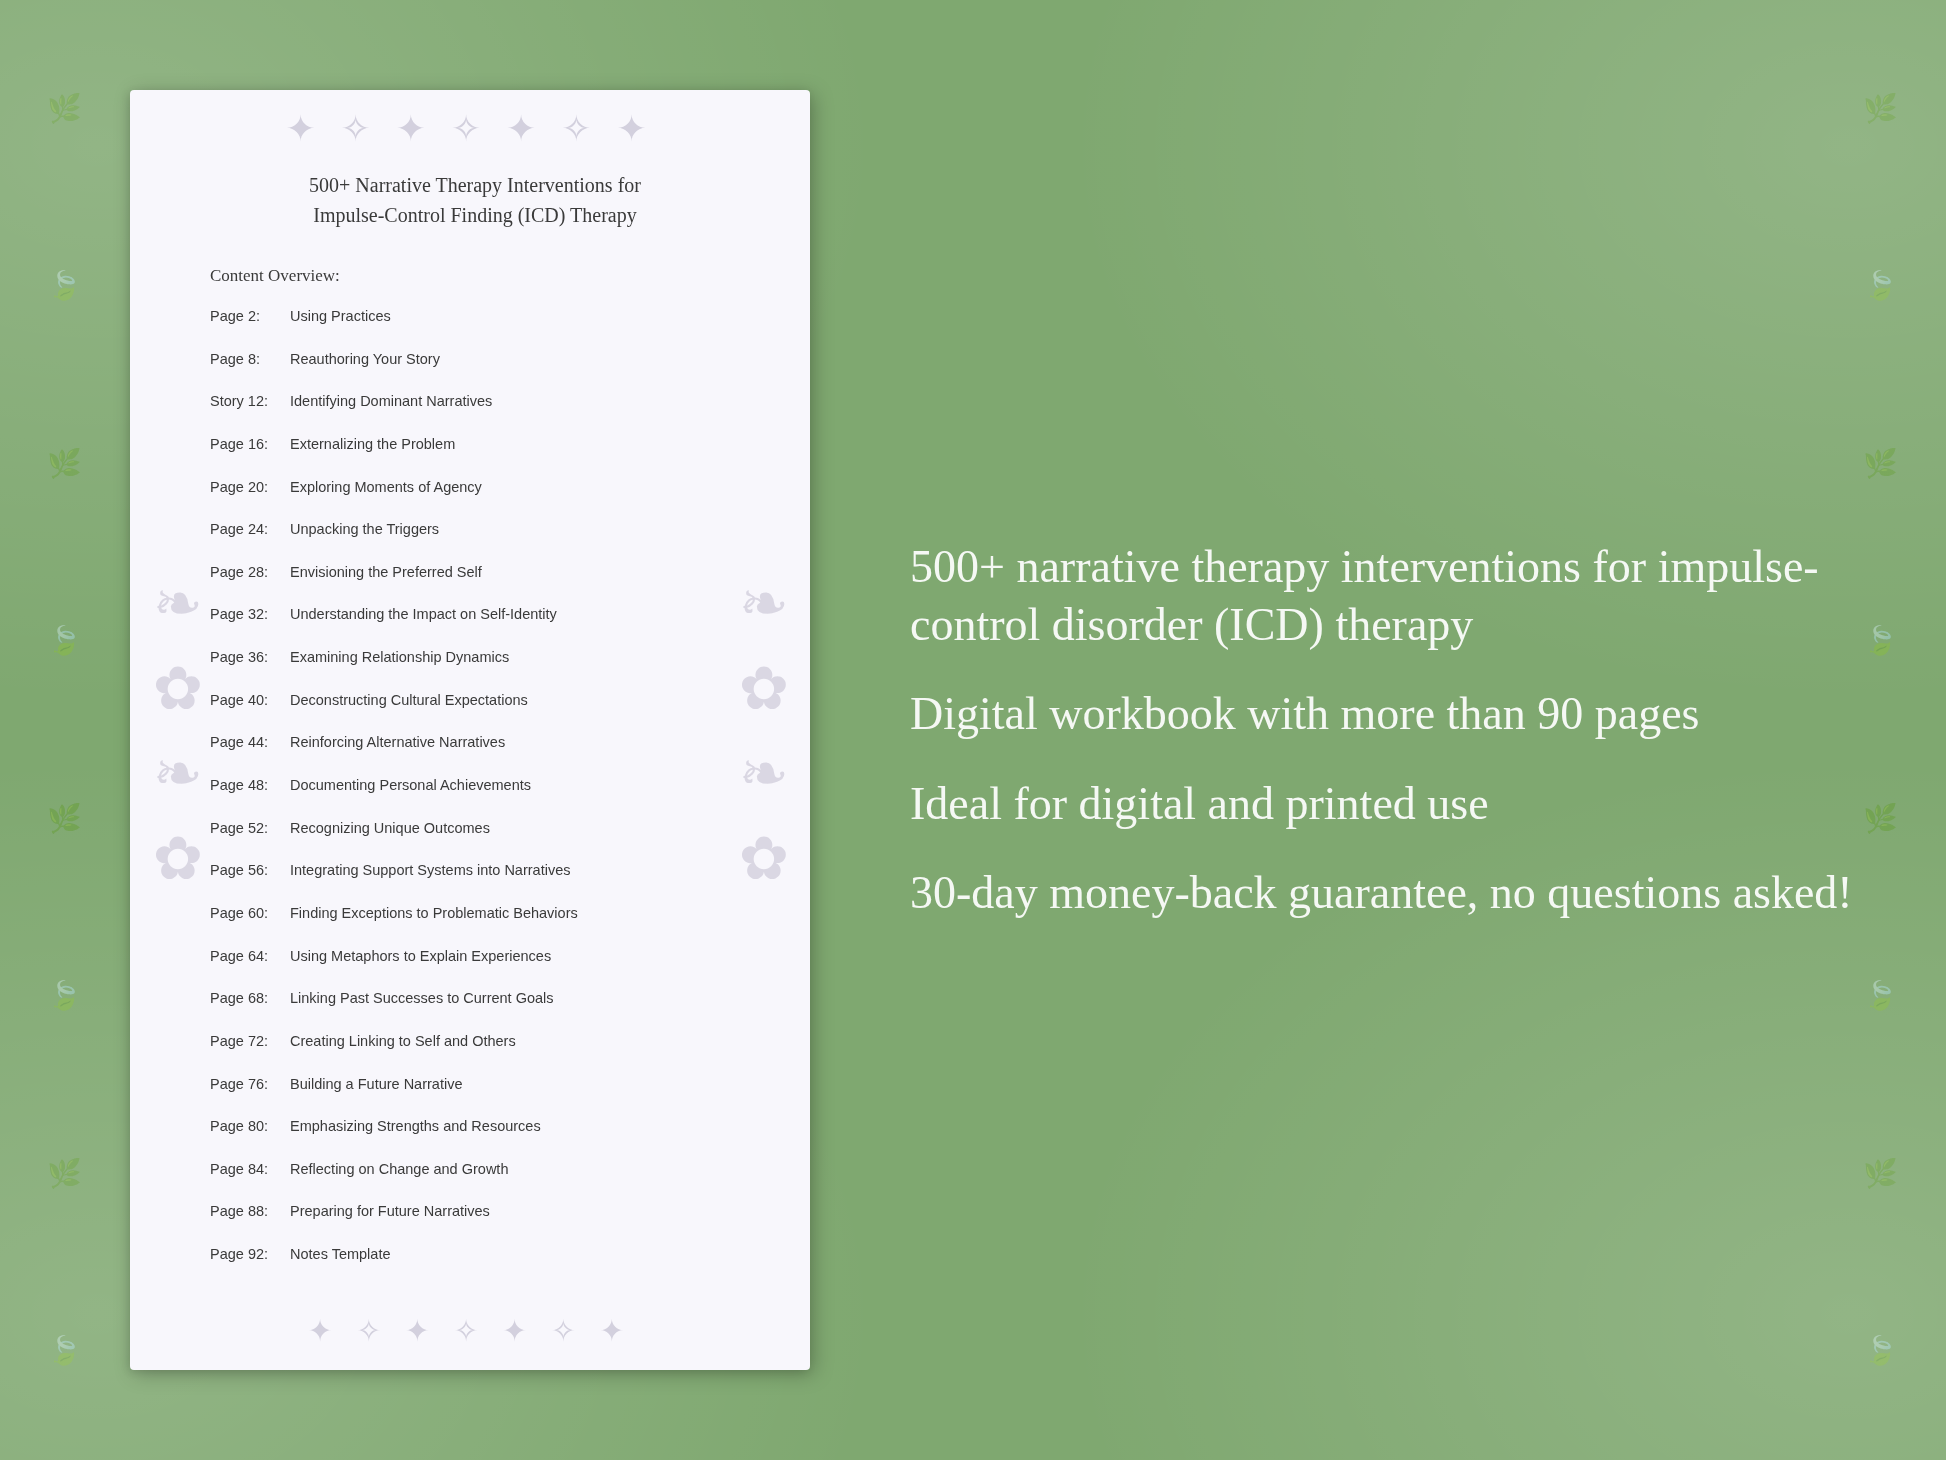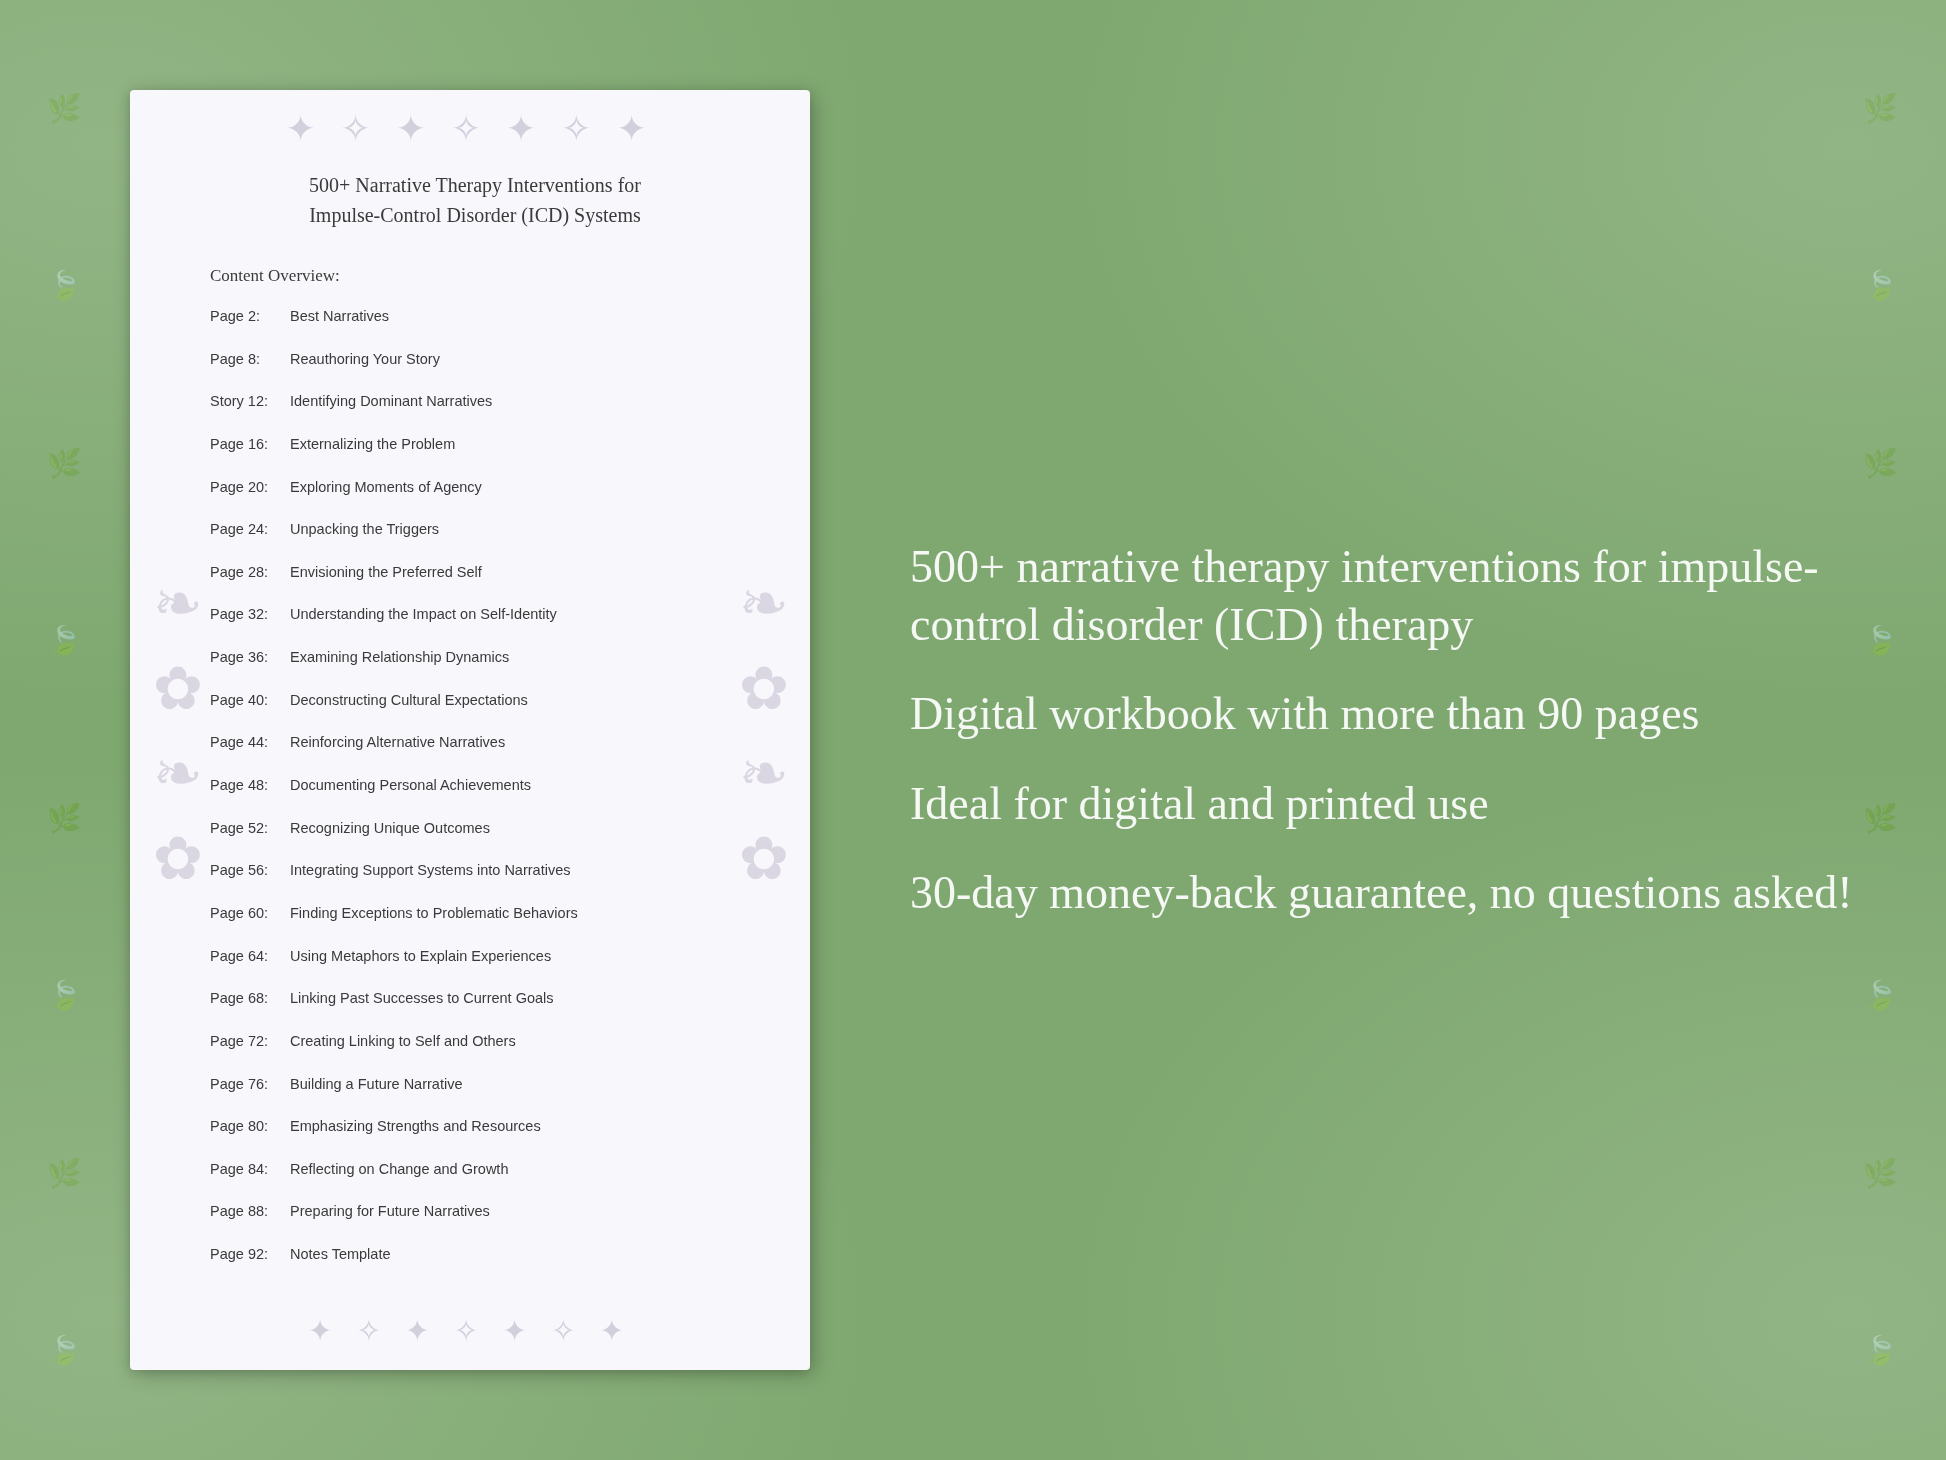--- a/index.html
+++ b/index.html
@@ -226,29 +226,29 @@
 <div class="main-layout">
 
   <div class="book-panel">
     <div class="book-top-deco">✦ ✧ ✦ ✧ ✦ ✧ ✦</div>
     <div class="book-bottom-deco">✦ ✧ ✦ ✧ ✦ ✧ ✦</div>
     <div class="book-side-deco-left">❧ ✿ ❧ ✿</div>
     <div class="book-side-deco-right">❧ ✿ ❧ ✿</div>
 
     <div class="book-title">
       <span>500+ Narrative Therapy Interventions for</span><br>
-      <span>Impulse-Control Disorder (ICD) Systems</span>
+      <span>Impulse-Control Finding (ICD) Therapy</span>
     </div>
 
     <div class="content-overview-label">Content Overview:</div>
 
     <ul class="toc-list" id="toc-list">
     <li class="toc-item">
           <span class="toc-page">Page  2:</span>
-          <span class="toc-title">Best Narratives</span>
+          <span class="toc-title">Using Practices</span>
         </li>
         <li class="toc-item">
           <span class="toc-page">Page  8:</span>
           <span class="toc-title">Reauthoring Your Story</span>
         </li>
         <li class="toc-item">
           <span class="toc-page">Story 12:</span>
           <span class="toc-title">Identifying Dominant Narratives</span>
         </li>
         <li class="toc-item">

